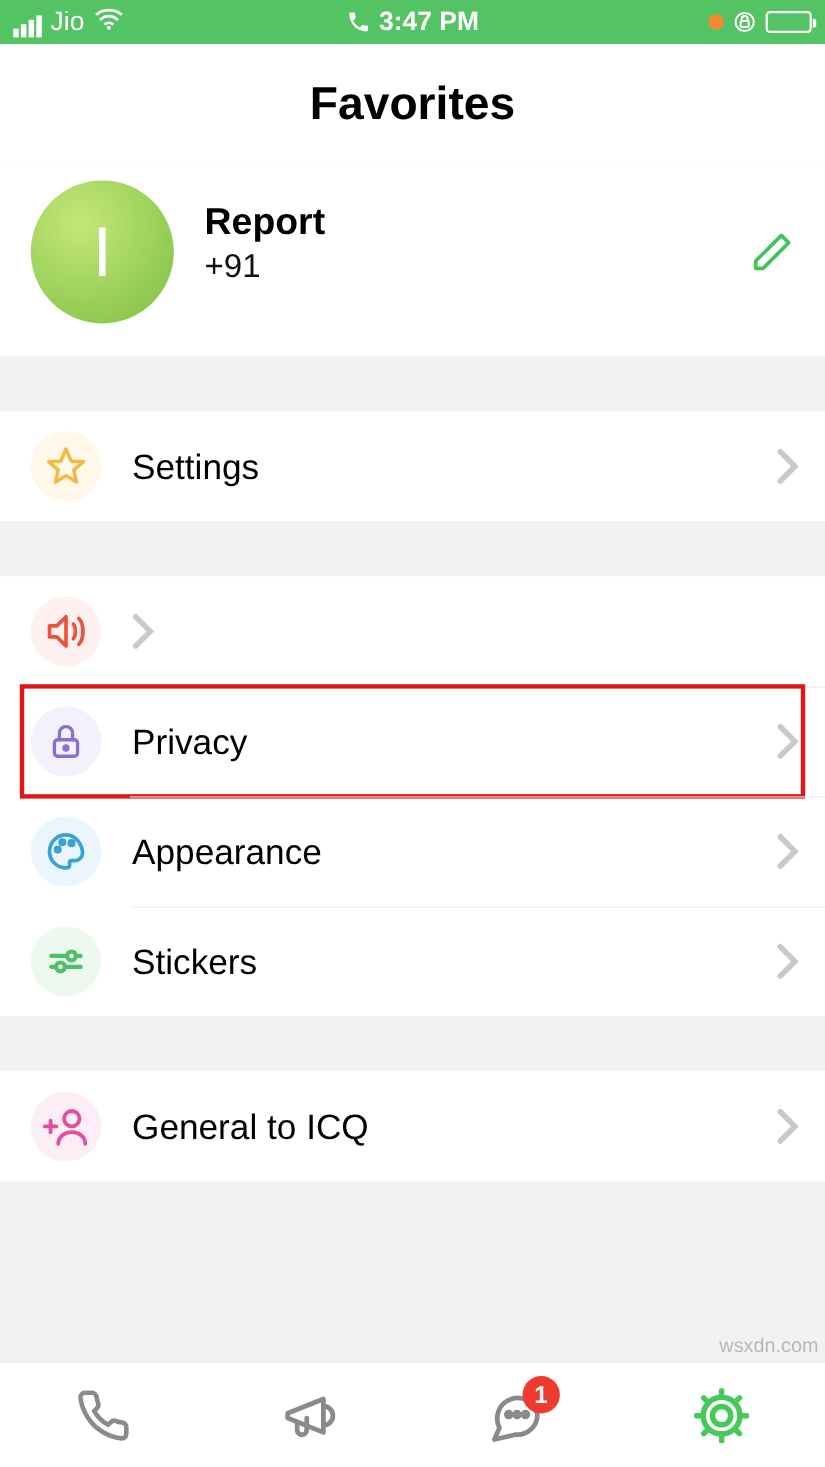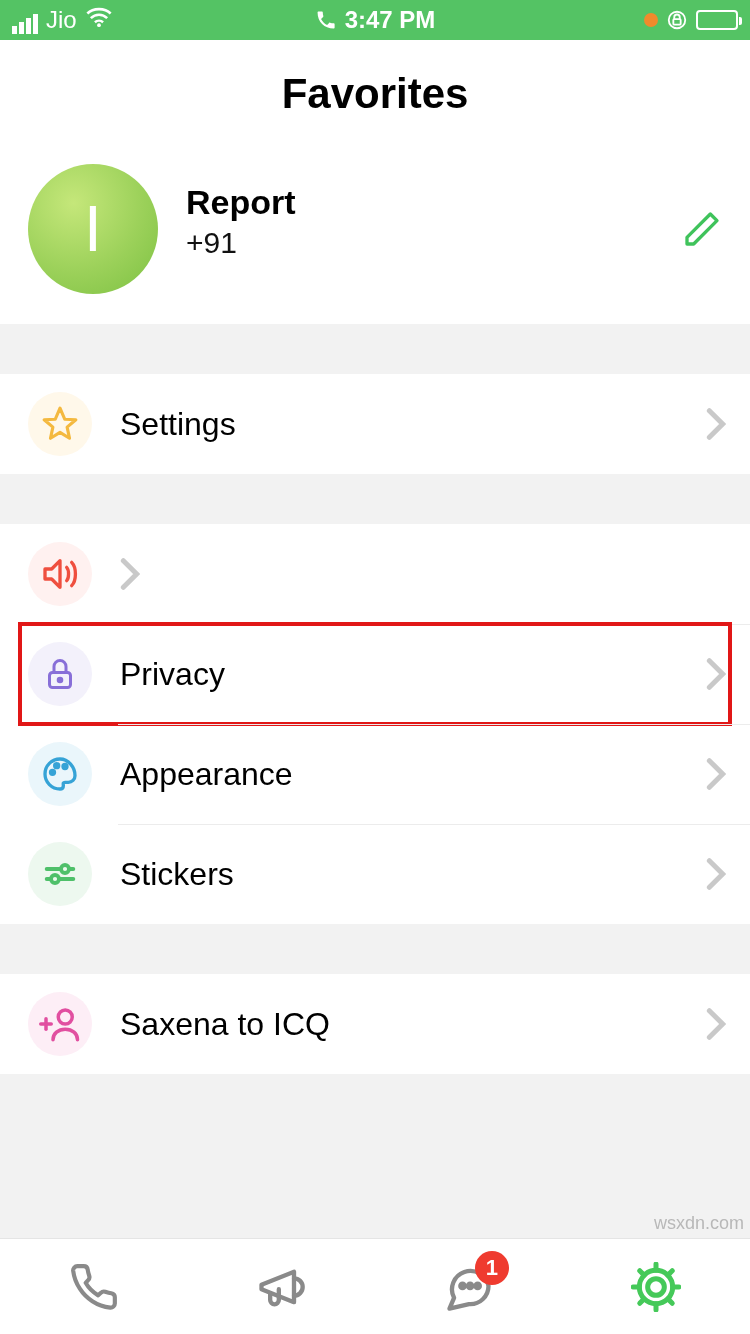--- a/index.html
+++ b/index.html
@@ -273,21 +273,21 @@
 <div class="group">
   <div class="row">
     <div class="icon-circle" style="background:#fdeef6">
       <svg width="42" height="42" viewBox="0 0 24 24" fill="none" stroke="#e14fa0" stroke-width="2" stroke-linecap="round">
           <circle cx="15" cy="8" r="4"></circle>
           <path d="M22 21c0-3.5-3-6-7-6s-7 2.5-7 6"></path>
           <line x1="4" y1="9" x2="4" y2="15"></line>
           <line x1="1" y1="12" x2="7" y2="12"></line>
         </svg>
     </div>
-    <div class="row-label">Saxena to ICQ</div>
+    <div class="row-label">General to ICQ</div>
     <div class="chevron">
       <svg width="20" height="34" viewBox="0 0 12 20" fill="none" stroke="#c9c9c9" stroke-width="3" stroke-linecap="round">
           <path d="M2 2l8 8-8 8"></path>
         </svg>
     </div>
   </div>
 
 </div>
 
 <div class="watermark">wsxdn.com</div>

